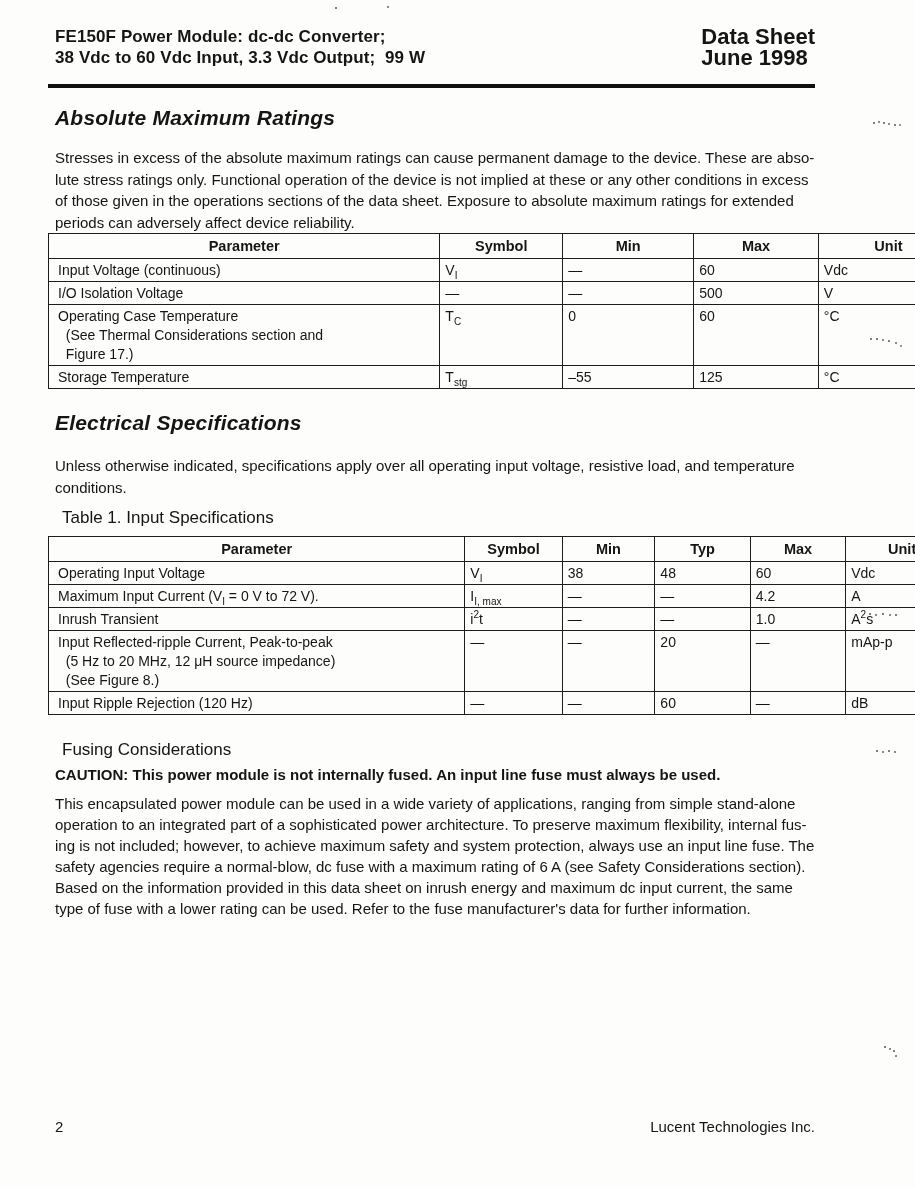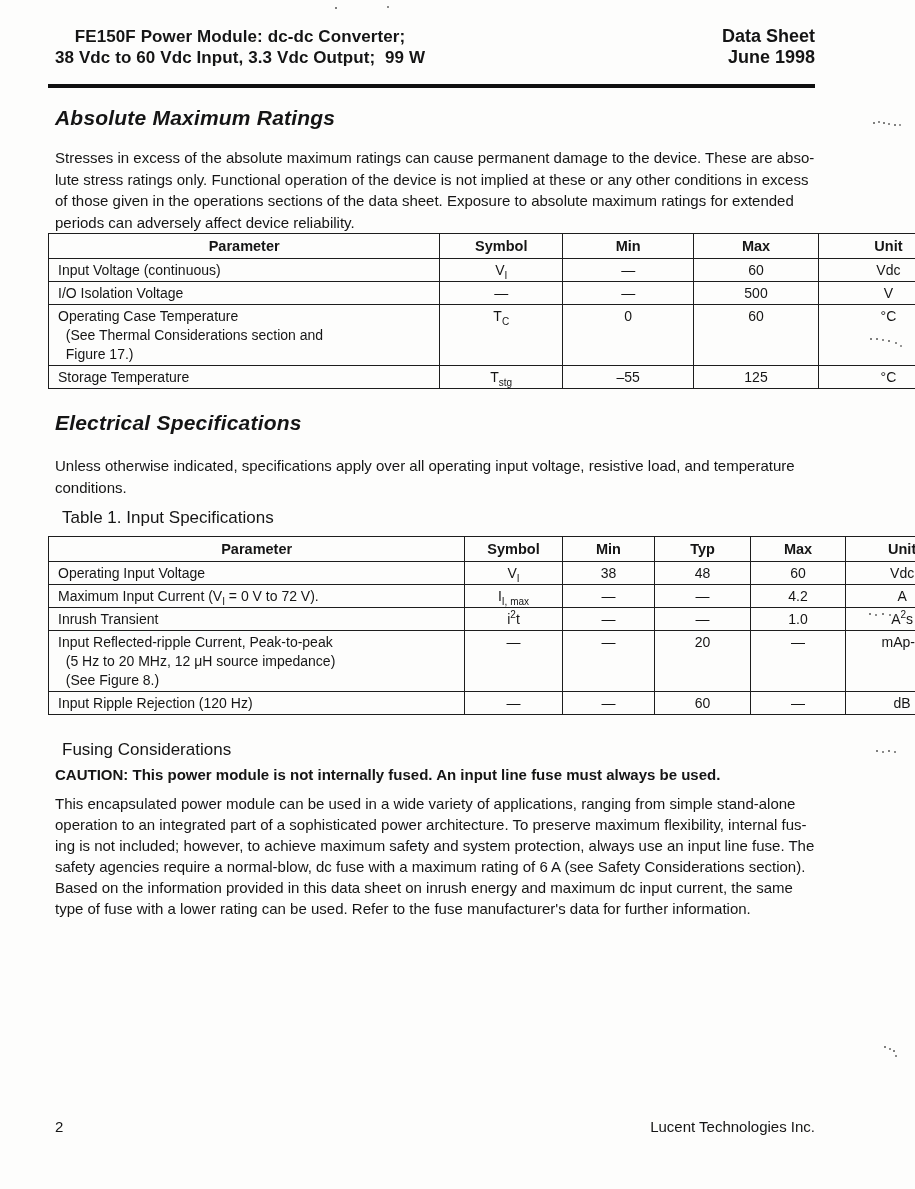--- a/index.html
+++ b/index.html
@@ -11,26 +11,25 @@
     font-family:"Liberation Sans", sans-serif;
     color:#151515;
     overflow:hidden;
   }
   .abs{position:absolute;}
   .doc-title{
     left:55px;top:26px;
     font-size:17px;font-weight:bold;line-height:21px;
     white-space:pre-wrap;
     letter-spacing:.1px;
-    text-align:center;
   }
   .doc-meta{
     right:100px;top:26px;
-    font-size:18px;font-weight:bold;line-height:21px;
-    text-align:right;
+    font-size:22px;font-weight:bold;line-height:21px;
+    text-align:left;
   }
   .header-rule{
     left:48px;top:84px;width:767px;height:4px;background:#101010;
   }
   .h1{
     left:55px;
     font-size:21px;font-weight:bold;letter-spacing:.2px;font-style:italic;
   }
   .body-text{
     left:55px;width:760px;
@@ -55,21 +54,21 @@
     border:1.4px solid #1d1d1d;
     vertical-align:top;
   }
   table.spec th{
     font-weight:bold;text-align:center;
     font-size:14.5px;
     padding:3px 4px 2px 4px;
   }
   table.spec td{
     padding:2px 5px 1px 5px;
-    text-align:center;
+    text-align:left;
     white-space:pre-wrap;
   }
   table.spec td.param{
     text-align:left;padding-left:9px;
   }
   sub{font-size:10px;line-height:0;}
   sup{font-size:10px;line-height:0;}
   .footer-num{left:55px;font-size:15px;}
   .footer-co{right:100px;font-size:15px;text-align:left;}
   .speck{position:absolute;width:2px;height:2px;background:#555;border-radius:1px;}

